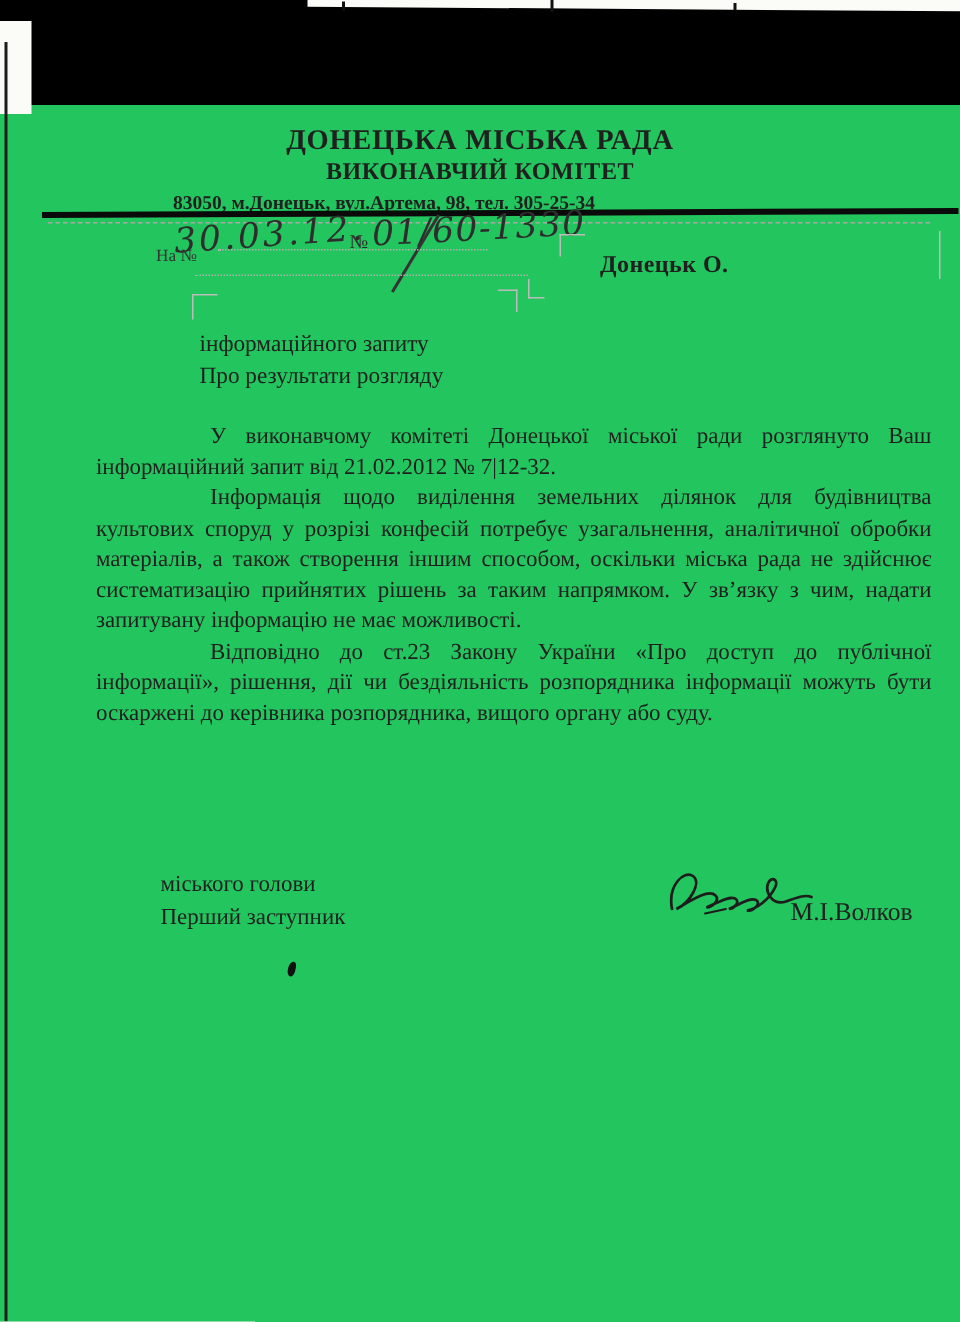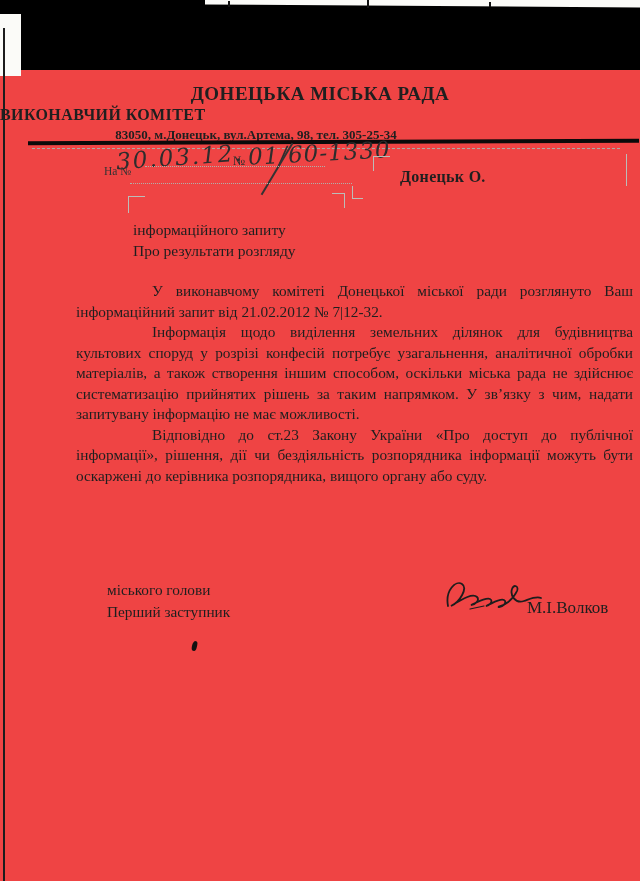--- a/index.html
+++ b/index.html
@@ -1,55 +1,55 @@
 <!DOCTYPE html>
 <html lang="uk"><head>
 <meta charset="utf-8">
 <style>
   html,body{margin:0;padding:0;background:#e8e8e6;}
   .page{
     position:relative;width:640px;height:881px;margin:0 auto;
-    background:#ef4444;overflow:hidden;
+    background:#22c55e;overflow:hidden;
     font-family:"Liberation Serif", serif;color:#1f1f1f;
   }
   
   .scan-band{position:absolute;left:0;top:0;width:640px;height:70px;background:#000;}
   .scan-band-notch{position:absolute;left:0;top:14px;width:21px;height:62px;background:#fbfbf8;}
   .scan-band-topstrip{position:absolute;left:205px;top:-3px;width:436px;height:9px;background:#fbfbf8;transform:rotate(0.4deg);}
   .tick{position:absolute;width:2px;background:#111;}
   .tick.t1{left:228px;top:1px;height:6px;}
   .tick.t2{left:367px;top:0;height:8px;}
   .tick.t3{left:489px;top:2px;height:5px;}
   .scan-left-line{position:absolute;left:3px;top:28px;width:2px;height:853px;background:#1c1c1c;}
   .rule-thick{position:absolute;left:28px;top:140px;width:611px;height:4px;background:#0a0a0a;transform:rotate(-0.25deg);}
   .rule-dashed{position:absolute;left:32px;top:148px;width:588px;height:0;border-bottom:1px dashed #a9a9a4;}
   
   .org-name{position:absolute;left:0;top:83px;width:640px;text-align:center;font-weight:bold;font-size:19px;letter-spacing:.5px;}
-  .org-unit{position:absolute;left:0;top:106px;width:640px;text-align:left;font-weight:bold;font-size:16px;letter-spacing:.4px;}
+  .org-unit{position:absolute;left:0;top:106px;width:640px;text-align:center;font-weight:bold;font-size:16px;letter-spacing:.4px;}
   .org-addr{position:absolute;left:0;top:127px;width:512px;text-align:center;font-weight:bold;font-size:13px;}
   
   .hand{font-family:"DejaVu Serif", serif;font-style:italic;color:#2d2d2d;}
   .hw-date{position:absolute;left:116px;top:144px;font-size:23px;letter-spacing:2px;transform:rotate(-4deg);}
   .no-sign{position:absolute;left:233px;top:153px;font-size:13px;color:#2d2d2d;}
   .hw-number{position:absolute;left:248px;top:140px;font-size:23px;letter-spacing:1px;transform:rotate(-3deg);}
   .hw-slash{position:absolute;left:276px;top:139px;width:2px;height:60px;background:#333;transform:rotate(31deg);}
   .reply-label{position:absolute;left:104px;top:165px;font-size:11.5px;color:#333;}
   .dots1{position:absolute;left:145px;top:166px;width:180px;border-bottom:1px dotted #b0b0aa;}
   .dots2{position:absolute;left:130px;top:183px;width:222px;border-bottom:1px dotted #b0b0aa;}
   .addressee{position:absolute;left:400px;top:168px;font-size:16px;font-weight:bold;letter-spacing:.3px;}
   
   .brk{position:absolute;border:0 solid #bcbcb8;}
   .brk.subj-tl{left:128px;top:196px;width:16px;height:16px;border-top-width:1px;border-left-width:1px;}
   .brk.subj-tr{left:332px;top:193px;width:12px;height:14px;border-top-width:1px;border-right-width:1px;}
   .brk.addr-tl{left:373px;top:156px;width:16px;height:14px;border-top-width:1px;border-left-width:1px;}
   .brk.addr-r{left:626px;top:154px;width:0;height:32px;border-right-width:1px;}
   .brk.addr-bl{left:352px;top:186px;width:10px;height:12px;border-left-width:1px;border-bottom-width:1px;}
   
   .subject{position:absolute;left:133px;top:219px;font-size:15.5px;line-height:21px;}
-  .body-text{position:absolute;left:64px;top:281px;width:557px;font-size:15.3px;line-height:20.5px;margin-left:12px;}
+  .body-text{position:absolute;left:64px;top:281px;width:557px;font-size:15.3px;line-height:20.5px;}
   .body-text p{margin:0;text-align:justify;text-indent:76px;}
   
   .signoff-title{position:absolute;left:107px;top:579px;font-size:15.3px;line-height:21.5px;}
   .signature-svg{position:absolute;left:440px;top:576px;}
   .sign-name{position:absolute;left:527px;top:598px;font-size:17px;}
   .ink-mark{position:absolute;left:192px;top:641px;width:5px;height:10px;background:#111;border-radius:60% 40% 50% 50%;transform:rotate(12deg);}
 </style>
 </head>
 <body>
 

